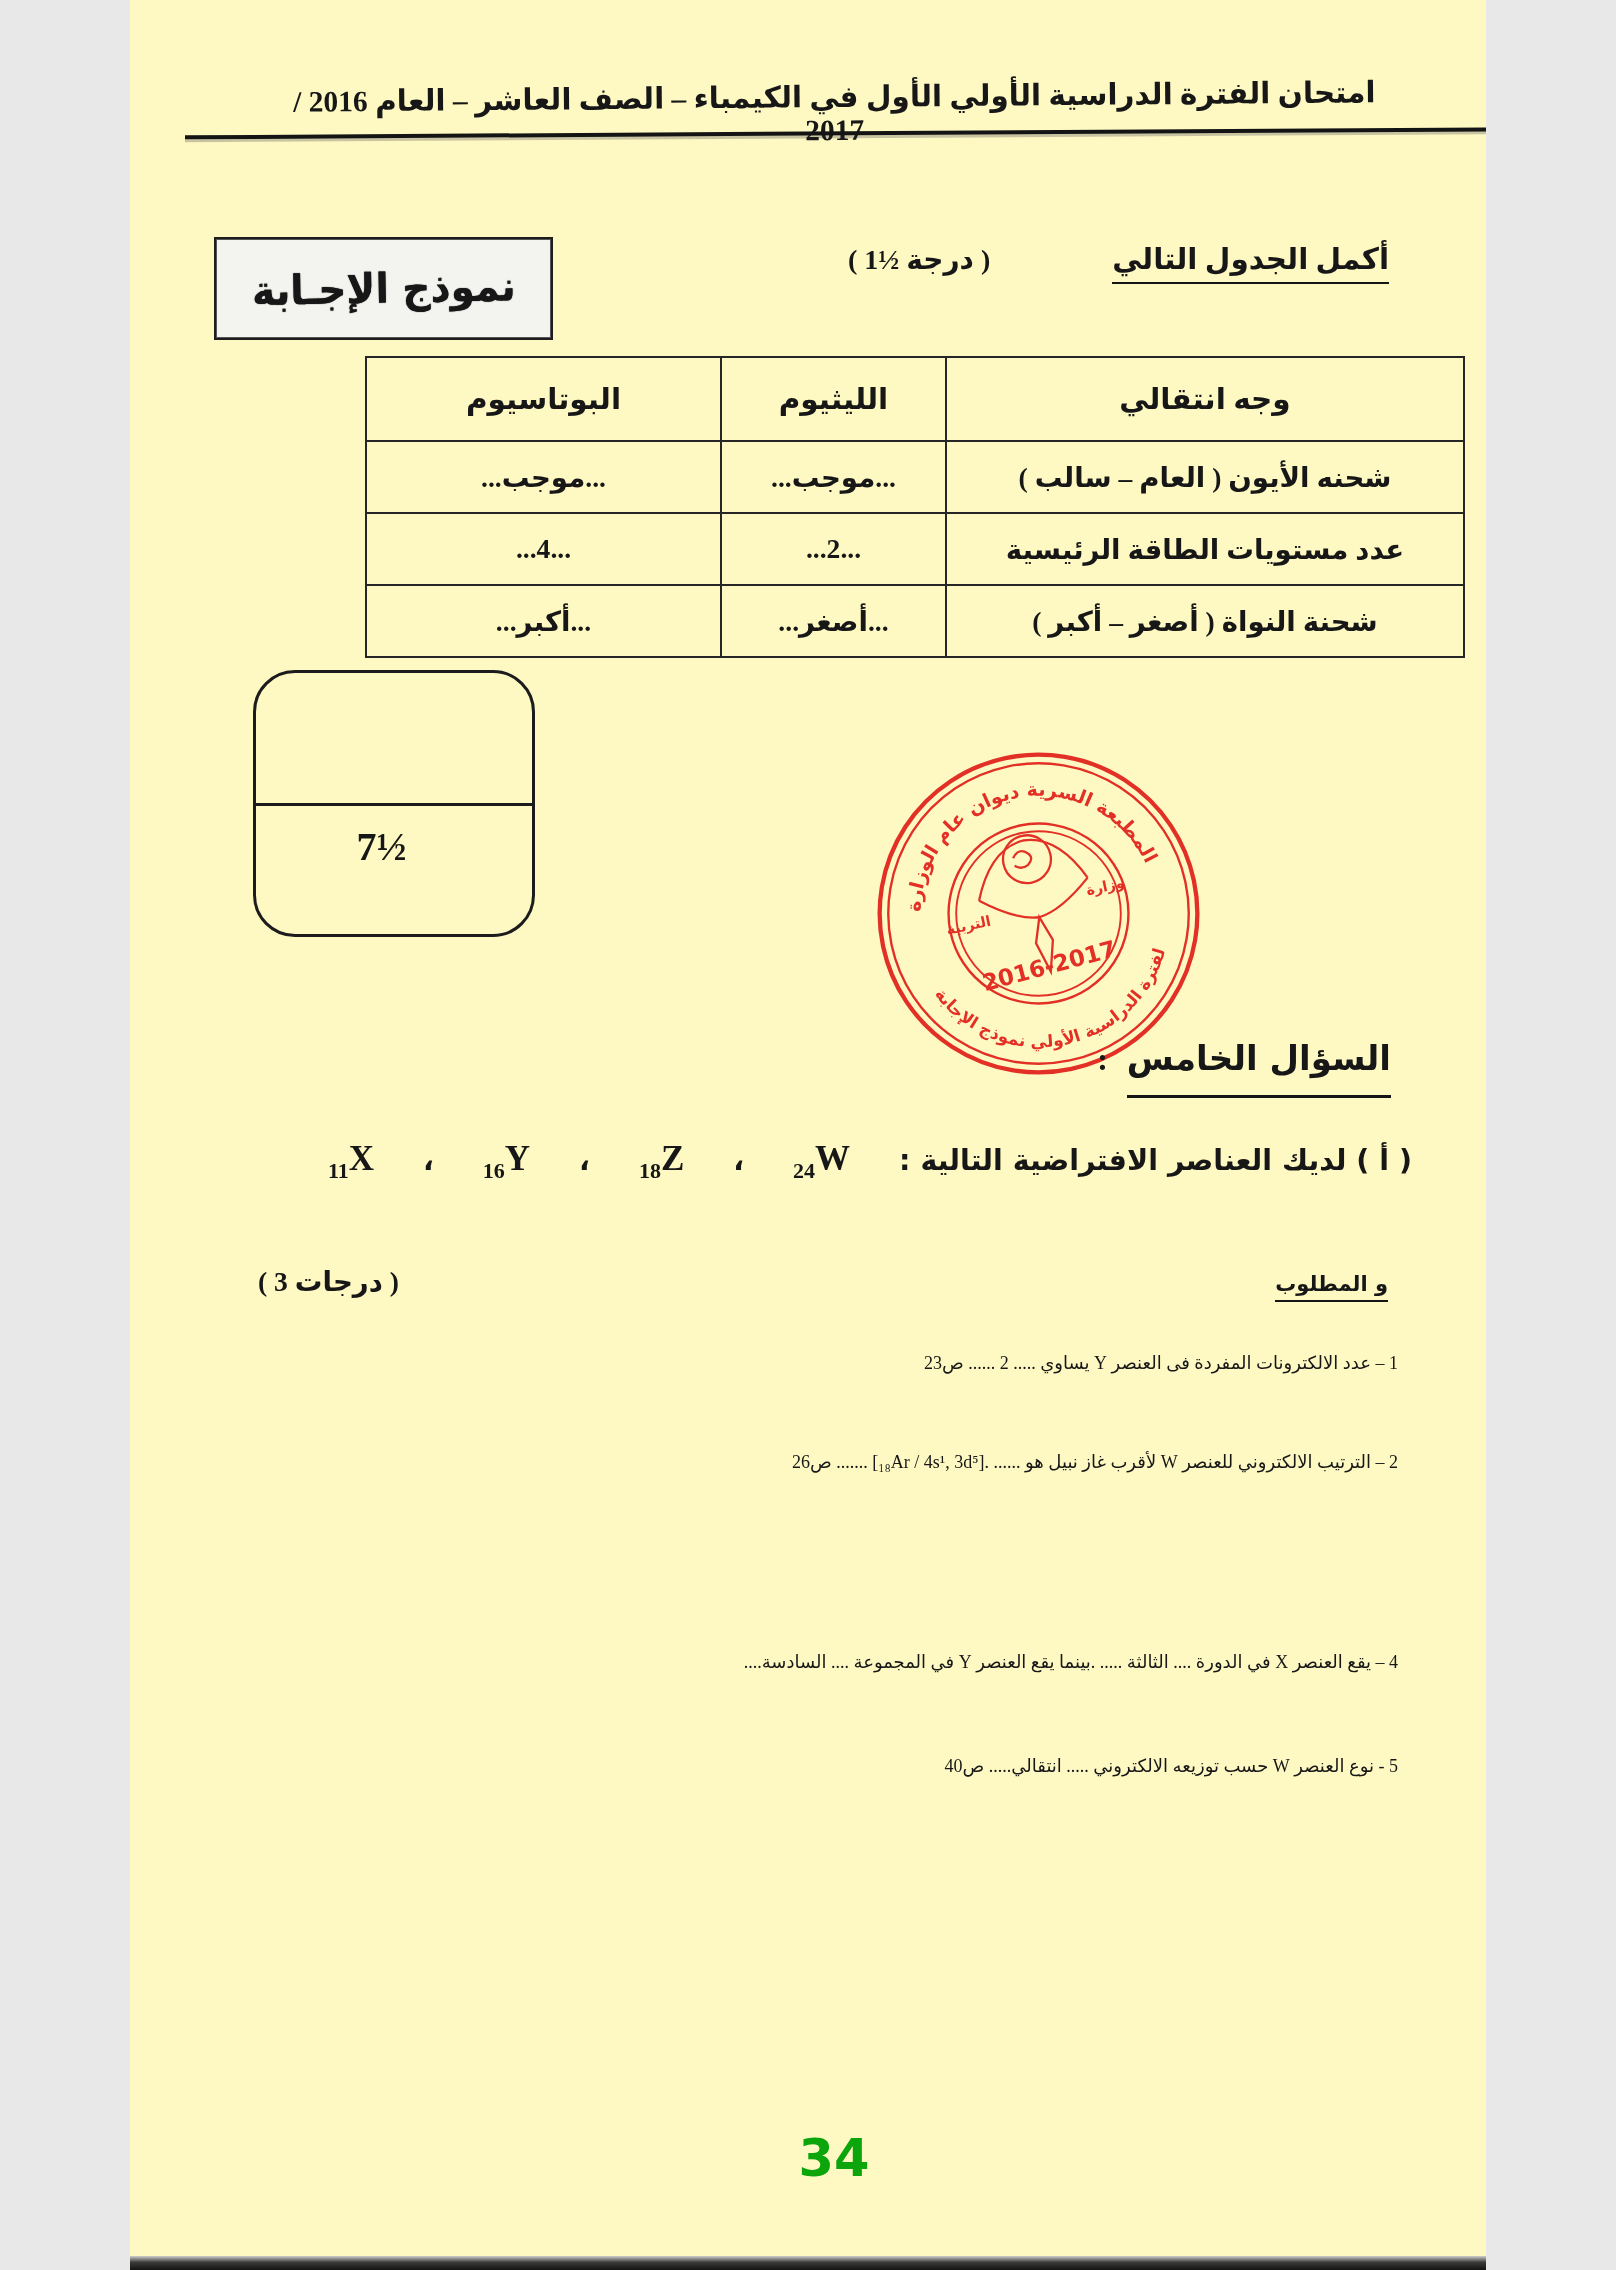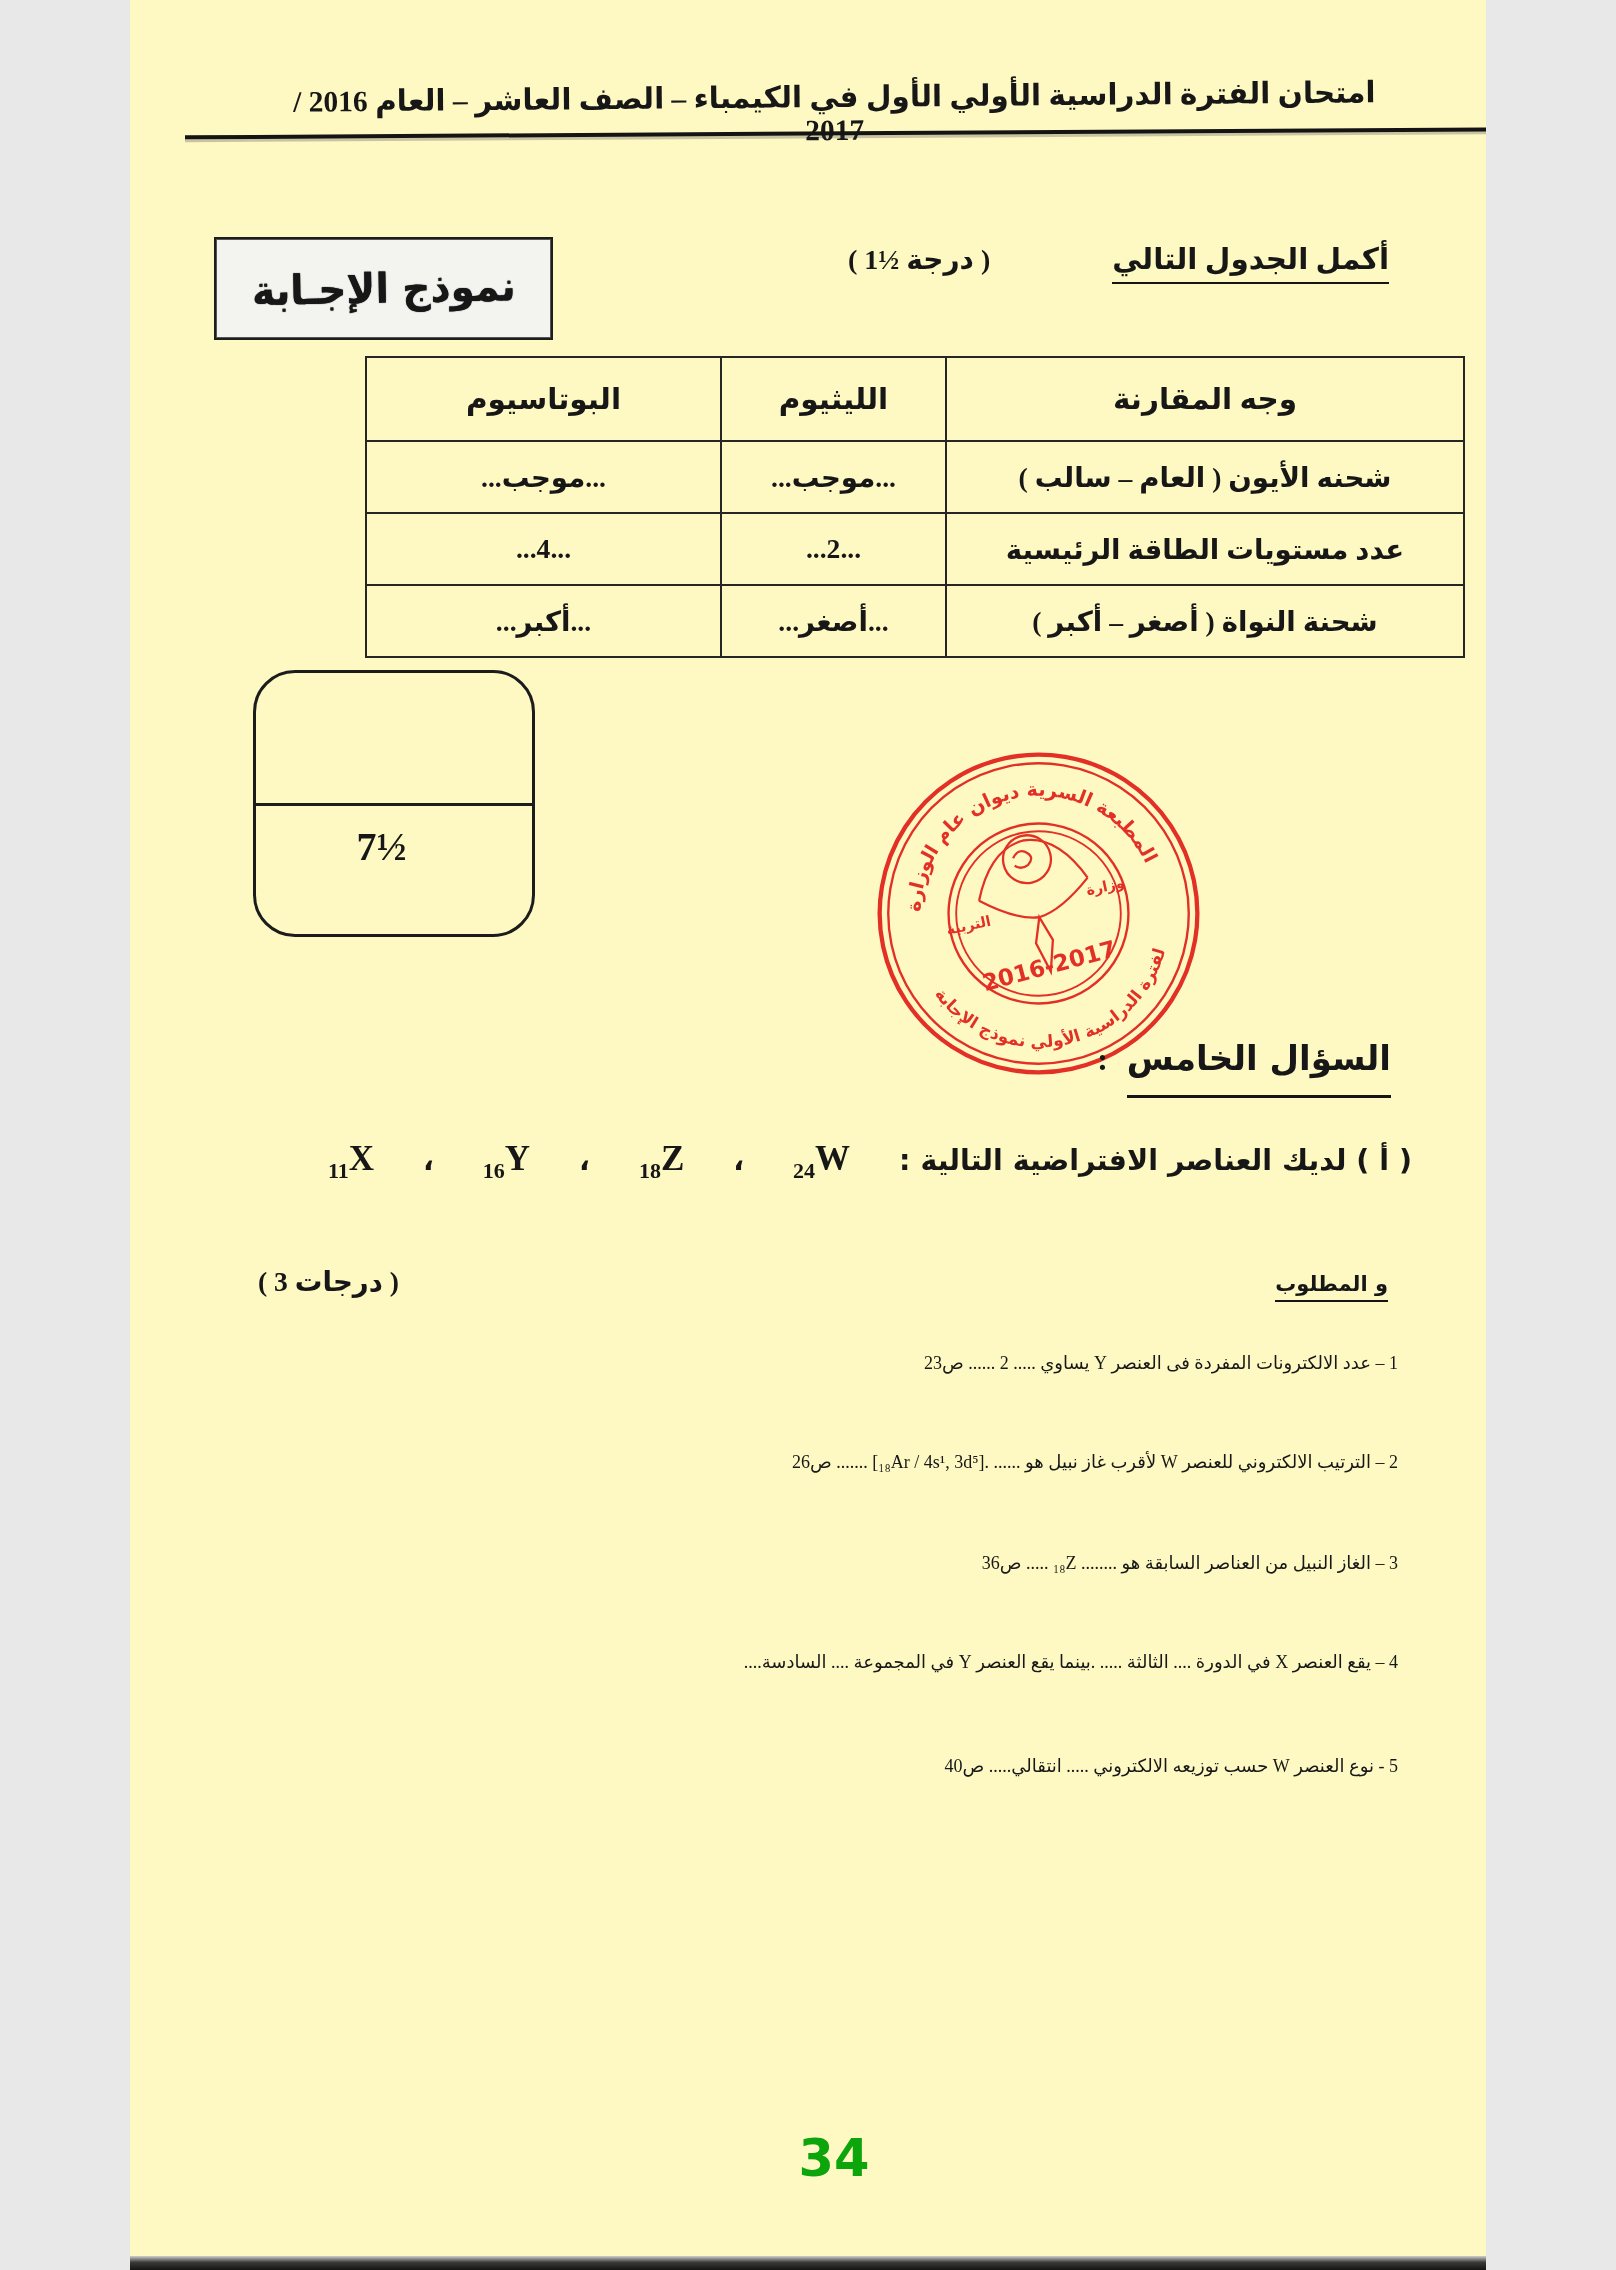--- a/index.html
+++ b/index.html
@@ -172,21 +172,21 @@
   </div>
 
   <table class="compare">
     <colgroup>
         <col class="c-comp">
         <col class="c-li">
         <col class="c-k">
       </colgroup>
     <tbody>
         <tr>
-      <th>وجه المقارنة</th>
+      <th>وجه انتقالي</th>
       <th>الليثيوم</th>
       <th>البوتاسيوم</th>
     </tr>
     <tr>
       <td>شحنه الأيون ( العام – سالب )</td>
       <td>...موجب...</td>
       <td>...موجب...</td>
     </tr>
     <tr>
       <td>عدد مستويات الطاقة الرئيسية</td>
@@ -249,21 +249,20 @@
     <span class="el"><sub>11</sub><span>X</span></span>
   </div>
 
   <div class="abs required-line">
     <span class="lbl">و المطلوب</span>
     <span class="marks">( 3 درجات )</span>
   </div>
 
   <div id="item1" class="abs q5-item">1 – عدد الالكترونات المفردة فى العنصر Y يساوي ..... 2 ......    ص23</div>
   <div id="item2" class="abs q5-item">2 – الترتيب الالكتروني للعنصر W لأقرب غاز نبيل هو ...... .⁦[₁₈Ar / 4s¹, 3d⁵]⁩ .......    ص26</div>
-  <div id="item3" class="abs q5-item">3 – الغاز النبيل من العناصر السابقة هو ........ ₁₈Z .....    ص36</div>
   <div id="item4" class="abs q5-item">4 – يقع العنصر X في الدورة .... الثالثة ..... .بينما يقع العنصر Y في المجموعة .... السادسة....</div>
   <div id="item5" class="abs q5-item">5 - نوع العنصر W حسب توزيعه الالكتروني ..... انتقالي.....   ص40</div>
 
   <div class="abs page-number">34</div>
 
   <div class="abs bottom-strip"></div>
 
 </div>
 
 

